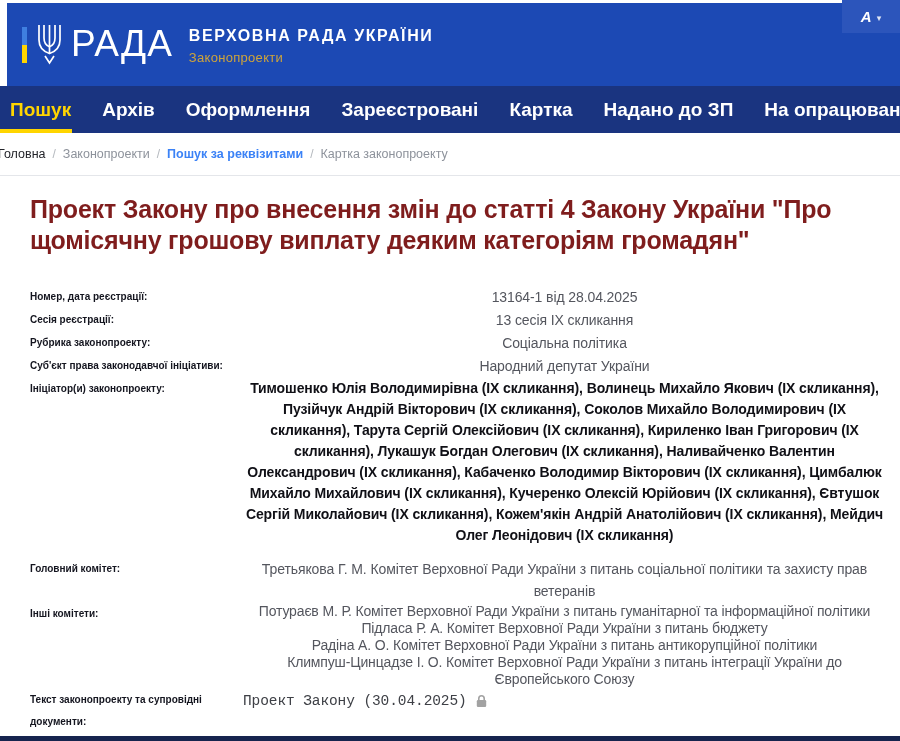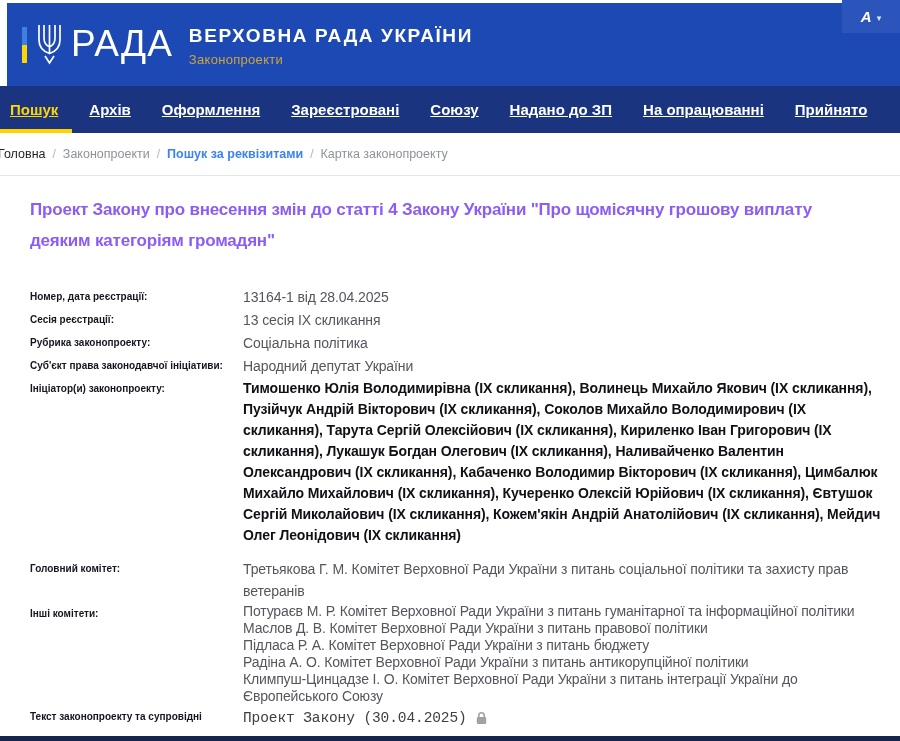--- a/index.html
+++ b/index.html
@@ -9,55 +9,55 @@
   
   .site-header { position:relative; margin-left:7px; margin-top:3px;
                  height:83px; background:#1c49b4; color:#fff;
                  display:flex; align-items:center; }
   .flag-bar { width:5px; height:36px; margin-left:15px; display:flex; flex-direction:column; }
   .flag-bar .b { flex:1; background:#3f7fe0; }
   .flag-bar .y { flex:1; background:#ffd500; }
   .tryzub { margin-left:9px; margin-top:2px; }
   .logo-word { font-size:37px; font-weight:normal; letter-spacing:1px; margin-left:8px; margin-top:-2px; }
   .site-titles { margin-left:16px; margin-top:2px; }
-  .site-title { font-size:19px; font-weight:bold; letter-spacing:1.6px; }
+  .site-title { font-size:16px; font-weight:bold; letter-spacing:1.6px; }
   .site-subtitle { font-size:13px; color:#cfa43a; margin-top:5px; letter-spacing:.3px; }
   .font-size-box { position:absolute; top:-3px; right:0; width:58px; height:33px;
                    background:#2c55bb; color:#fff; display:flex; align-items:center;
                    justify-content:center; gap:5px; cursor:pointer; }
   .font-size-box .a { font-style:italic; font-weight:bold; font-size:15px; }
   .font-size-box .chev { font-size:9px; opacity:.85; margin-top:2px; }
 
   
   .main-nav { height:47px; background:#1a3480; display:flex; align-items:center;
               padding-left:10px; position:relative; }
-  .nav-item { color:#fff; font-size:15px; font-weight:bold; margin-right:31px;
-              cursor:pointer; white-space:nowrap;text-decoration:underline; }
+  .nav-item { color:#fff; font-size:19px; font-weight:bold; margin-right:31px;
+              cursor:pointer; white-space:nowrap; }
   .nav-item.active { color:#ffd500; }
   .nav-underline { position:absolute; left:0; bottom:0; width:72px; height:4px; background:#ffd500; }
 
   
   .breadcrumb-zone { height:43px; border-bottom:1px solid #e4e6ea; display:flex;
                      align-items:center; padding-left:1px; margin-left:-3px; }
   .crumb { font-size:12.5px; white-space:nowrap; cursor:pointer; }
   .crumb-sep { color:#b3b7bd; margin:0 7px; font-size:12px; }
   .crumb.c0 { color:#23242a; }
   .crumb.c1 { color:#8d929b; }
   .crumb.c2 { color:#3b82f6; font-weight:bold; cursor:default; }
   .crumb.c3 { color:#8d929b; cursor:default;text-align:right; }
 
   
   .main { padding:18px 14px 0 30px; }
-  .bill-title { font-size:17px; font-weight:bold; color:#8b5cf6; line-height:31px;
+  .bill-title { font-size:25px; font-weight:bold; color:#7f1d1d; line-height:31px;
                 max-width:815px; letter-spacing:-.2px; }
   .fields { margin-top:30px; }
   .field-row { display:flex; margin-bottom:1px; }
   .field-label { width:213px; flex:0 0 213px; font-size:10px; font-weight:bold;
                  color:#14151f; line-height:22px; padding-right:16px; }
-  .field-value { flex:1; font-size:14px; color:#54565e; line-height:22px; letter-spacing:-.1px; }
+  .field-value { flex:1; font-size:14px; color:#54565e; line-height:22px; letter-spacing:-.1px;text-align:center; }
   .field-value.strong { font-weight:bold; color:#101016; line-height:21px; }
   .committee-line { font-size:14px; color:#54565e; line-height:17px; letter-spacing:-.15px; }
   .row-gap { margin-bottom:12px; }
 
   
   .doc-line { height:23px; display:flex; align-items:center; }
   .doc-link { font-size:14.5px; color:#3e4046; cursor:pointer;font-family:Liberation Mono, monospace; }
   .lock { margin-left:8px; display:inline-flex; }
 
   
@@ -88,21 +88,21 @@
     <span class="a">A</span>
     <span class="chev">▾</span>
   </div>
 </header>
 
 <nav class="main-nav">
   <span class="nav-item active">Пошук</span>
   <span class="nav-item">Архів</span>
   <span class="nav-item">Оформлення</span>
   <span class="nav-item">Зареєстровані</span>
-  <span class="nav-item">Союзу</span>
+  <span class="nav-item">Картка</span>
   <span class="nav-item">Надано до ЗП</span>
   <span class="nav-item">На опрацюванні</span>
   <span class="nav-item">Прийнято</span>
   <span class="nav-underline"></span>
 </nav>
 
 <div class="breadcrumb-zone">
   <span class="crumb c0">Головна</span>
   <span class="crumb-sep">/</span>
   <span class="crumb c1">Законопроекти</span>
@@ -140,21 +140,20 @@
 
     <div class="field-row">
       <div class="field-label">Головний комітет:</div>
       <div class="field-value">Третьякова Г. М. Комітет Верховної Ради України з питань соціальної політики та захисту прав ветеранів</div>
     </div>
 
     <div class="field-row">
       <div class="field-label">Інші комітети:</div>
       <div class="field-value">
         <div class="committee-line">Потураєв М. Р. Комітет Верховної Ради України з питань гуманітарної та інформаційної політики</div>
-        <div class="committee-line">Маслов Д. В. Комітет Верховної Ради України з питань правової політики</div>
         <div class="committee-line">Підласа Р. А. Комітет Верховної Ради України з питань бюджету</div>
         <div class="committee-line">Радіна А. О. Комітет Верховної Ради України з питань антикорупційної політики</div>
         <div class="committee-line">Климпуш-Цинцадзе І. О. Комітет Верховної Ради України з питань інтеграції України до Європейського Союзу</div>
       </div>
     </div>
 
     <div class="field-row">
       <div class="field-label">Текст законопроекту та супровідні документи:</div>
       <div class="field-value">
         <div class="doc-line">

